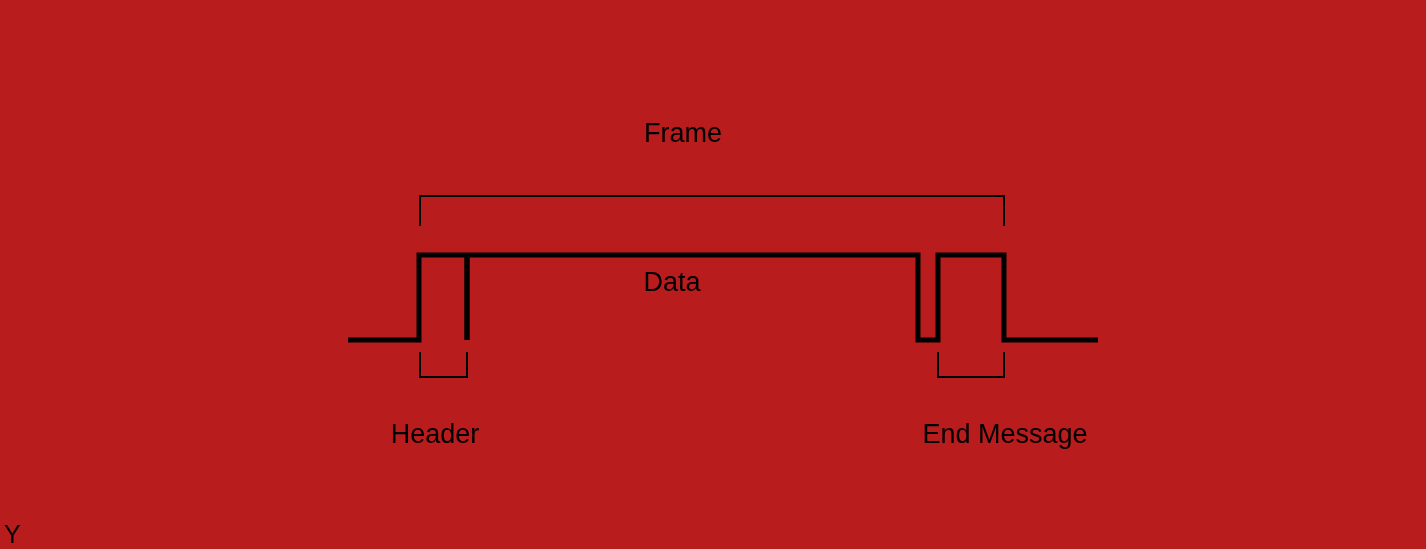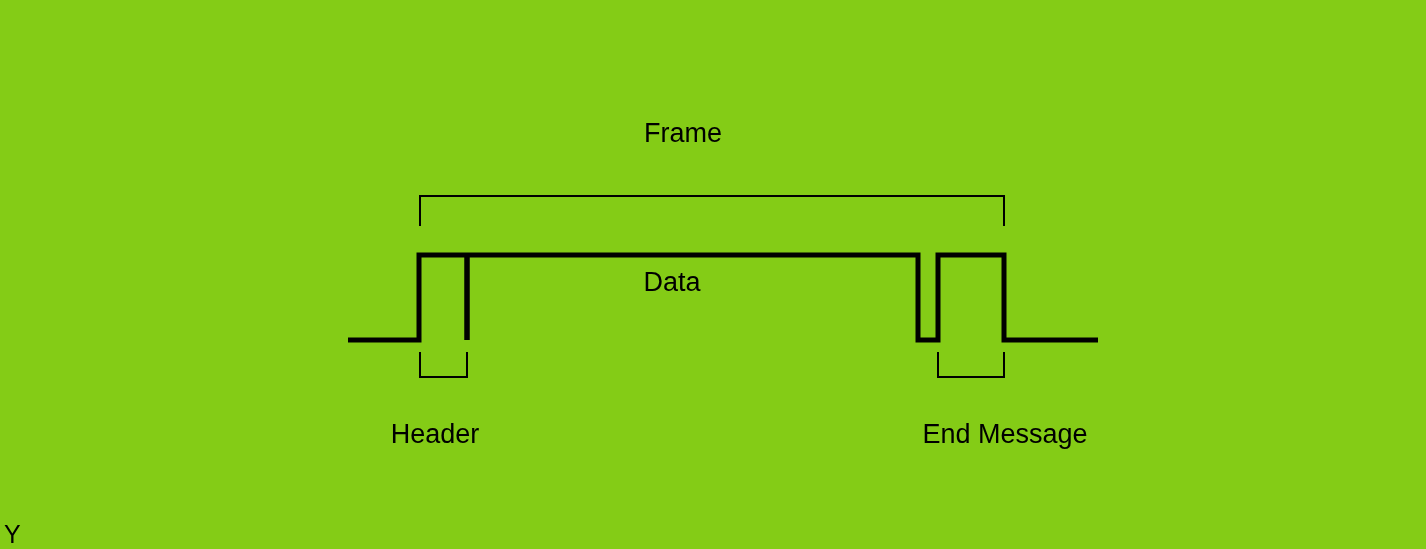--- a/index.html
+++ b/index.html
@@ -7,21 +7,21 @@
     padding: 0;
     background: #ffffff;
   }
   body {
     font-family: "Liberation Sans", sans-serif;
   }
   #page {
     position: relative;
     width: 1426px;
     height: 549px;
-    background: #84cc16;
+    background: #b91c1c;
     overflow: hidden;
   }
   #diagram-svg {
     position: absolute;
     left: 0;
     top: 0;
     width: 1426px;
     height: 549px;
     display: block;
   }

